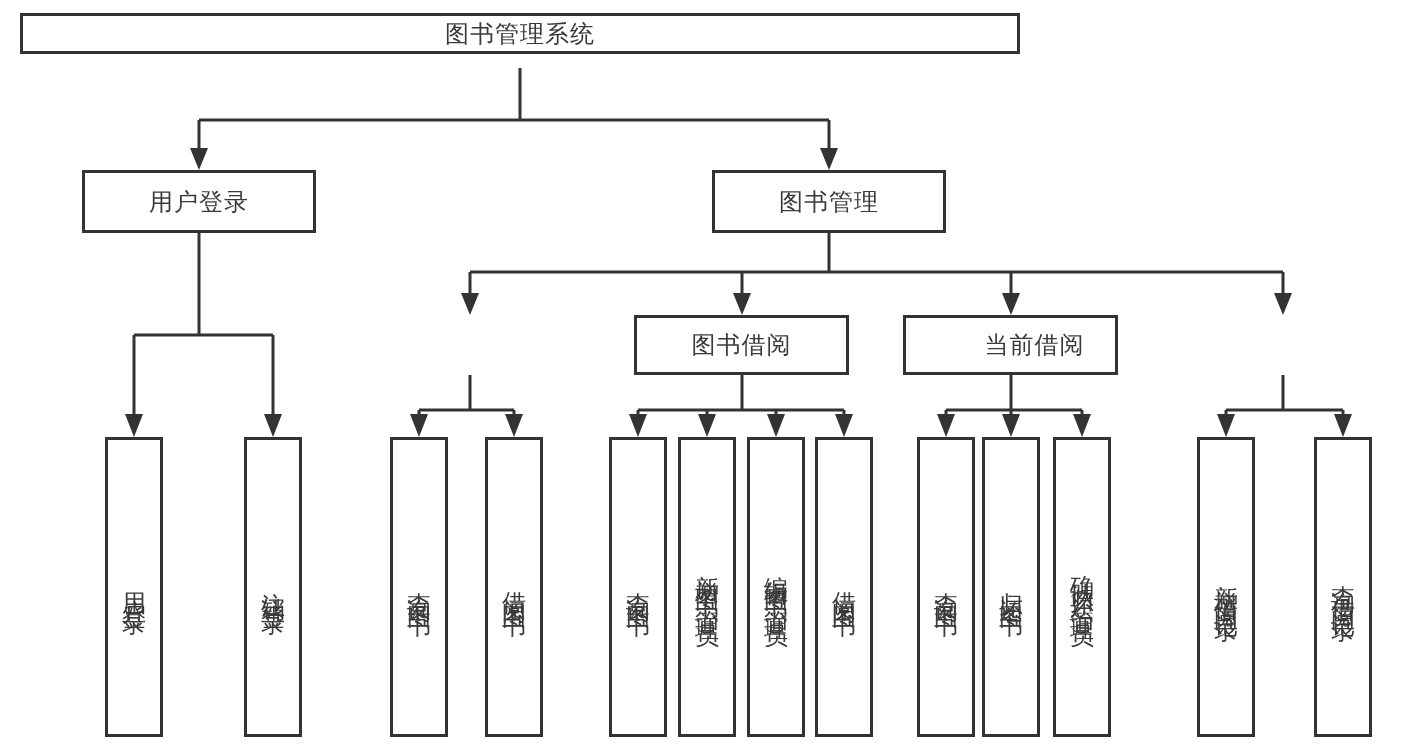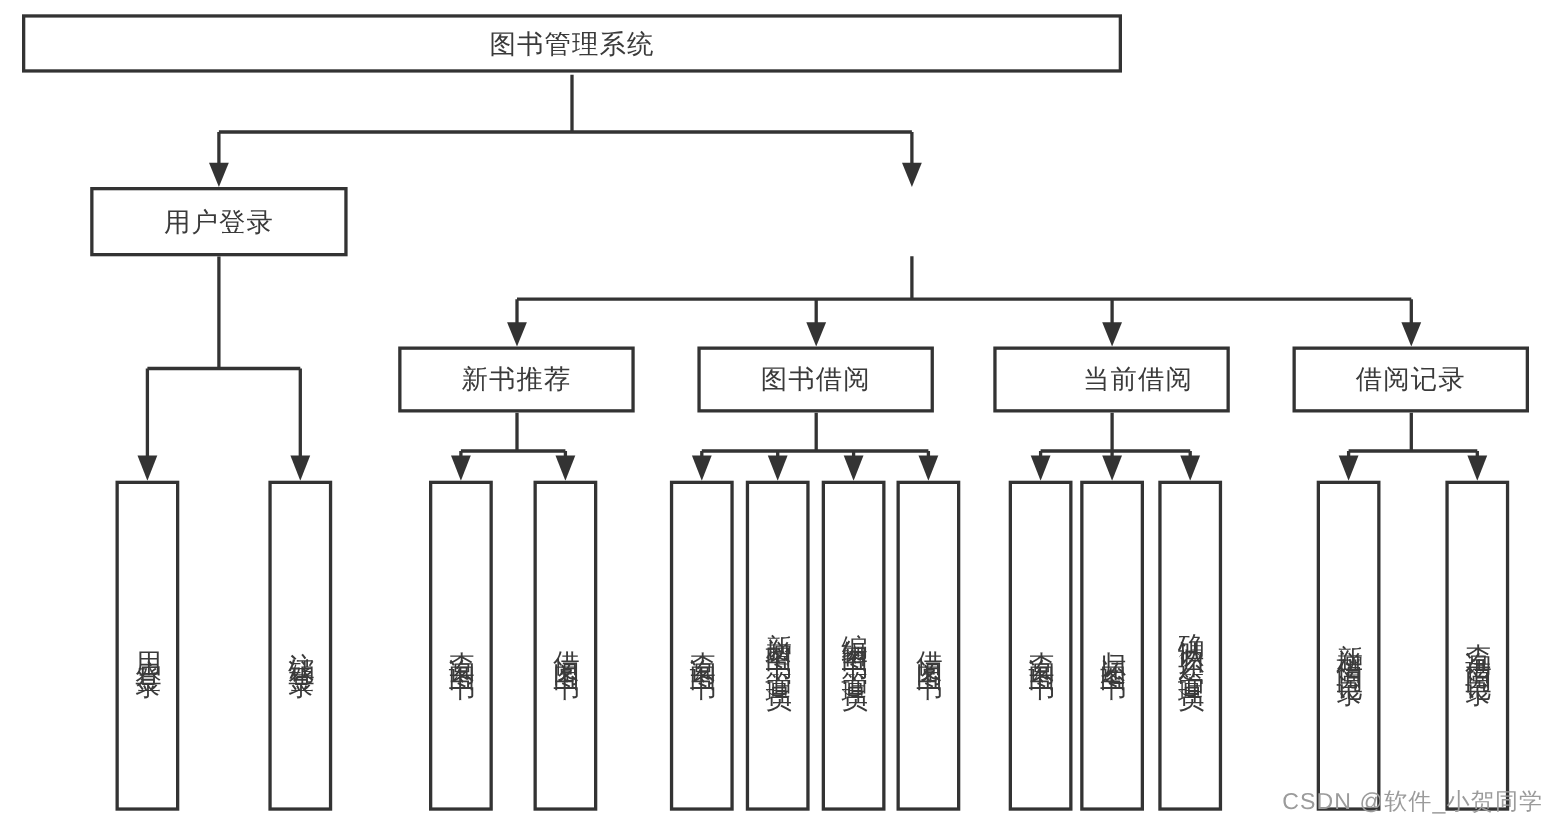--- a/index.html
+++ b/index.html
@@ -29,21 +29,21 @@
     letter-spacing: 1px;
   }
   .v-node {
     writing-mode: vertical-rl;
     text-orientation: mixed;
     letter-spacing: 7px;
     font-size: 24px;
     line-height: 1;
   }
   
-  .n-root   { left: 20px;   top: 13px;  width: 1000px; height: 53px; align-items: center; }
+  .n-root   { left: 20px;   top: 13px;  width: 1000px; height: 41px; align-items: center; }
   .n-login  { left: 82px;   top: 170px; width: 234px;  height: 63px; }
   .n-mgmt   { left: 712px;  top: 170px; width: 234px;  height: 63px; }
   .n-nbr    { left: 362px;  top: 315px; width: 215px;  height: 60px; }
   .n-bb     { left: 634px;  top: 315px; width: 215px;  height: 60px; align-items: center; }
   .n-cb     { left: 903px;  top: 315px; width: 215px;  height: 60px; padding-left: 48px; }
   .n-br     { left: 1175px; top: 315px; width: 215px;  height: 60px; }
   
   .leaf { top: 437px; width: 58px; height: 300px; }
   .l-login   { left: 105px; }
   .l-logout  { left: 244px; }
@@ -120,32 +120,29 @@
     </g>
   </svg>
 
   <div class="node n-root">
     <span>图书管理系统</span>
   </div>
 
   <div class="node n-login">
     <span>用户登录</span>
   </div>
+  <div class="node n-mgmt">
+    <span>图书管理</span>
+  </div>
 
-  <div class="node n-nbr">
-    <span>新书推荐</span>
-  </div>
   <div class="node n-bb">
     <span>图书借阅</span>
   </div>
   <div class="node n-cb">
     <span>当前借阅</span>
-  </div>
-  <div class="node n-br">
-    <span>借阅记录</span>
   </div>
 
   <div class="node v-node leaf l-login">
     <span>用户登录</span>
   </div>
   <div class="node v-node leaf l-logout">
     <span>注销登录</span>
   </div>
 
   <div class="node v-node leaf l-nbr-q">
@@ -178,15 +175,14 @@
     <span>确认归还（管理员）</span>
   </div>
 
   <div class="node v-node leaf l-br-a">
     <span>新增借阅记录</span>
   </div>
   <div class="node v-node leaf l-br-q">
     <span>查询借阅记录</span>
   </div>
 
-  <div class="watermark">CSDN @软件_小贺同学</div>
 
 </div>
 
 </body></html>

